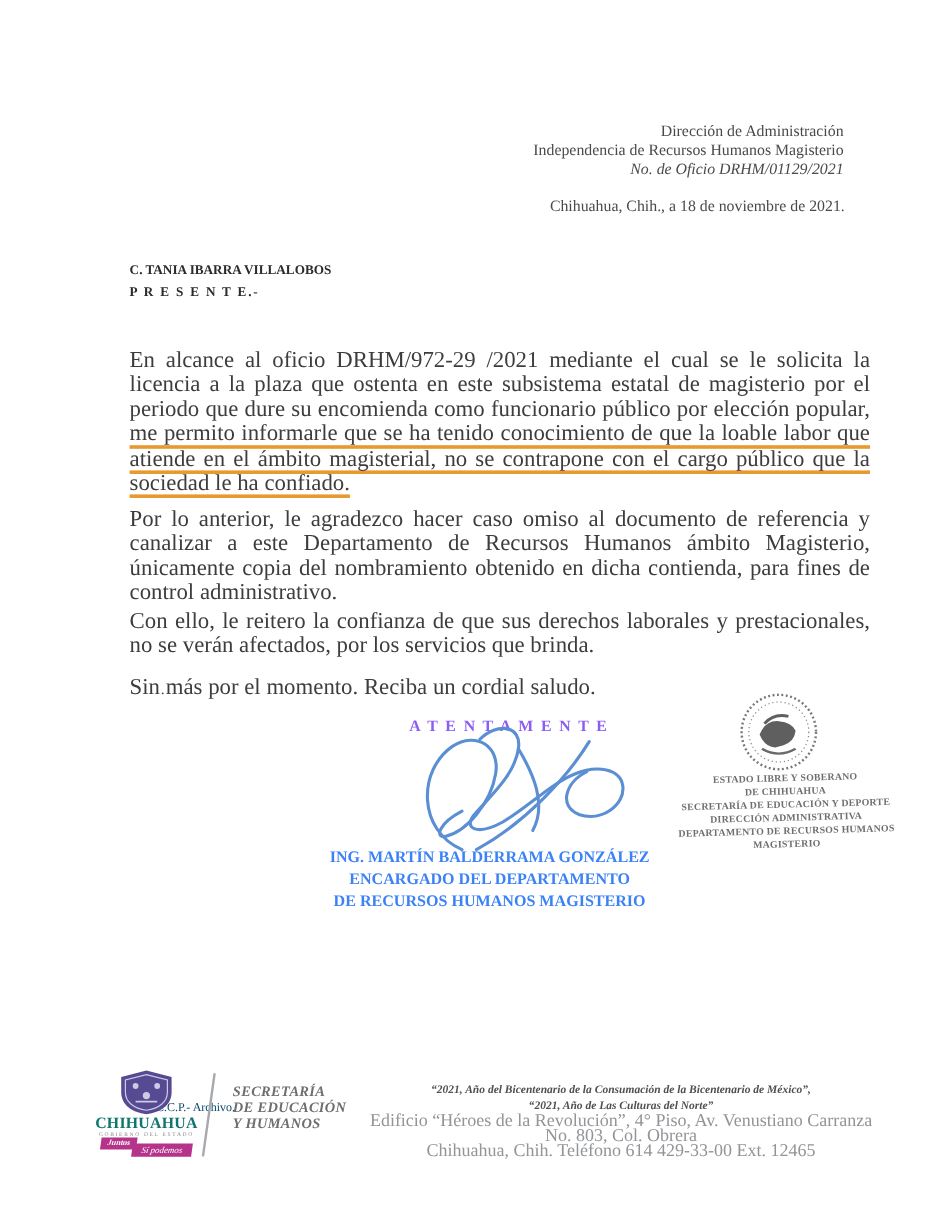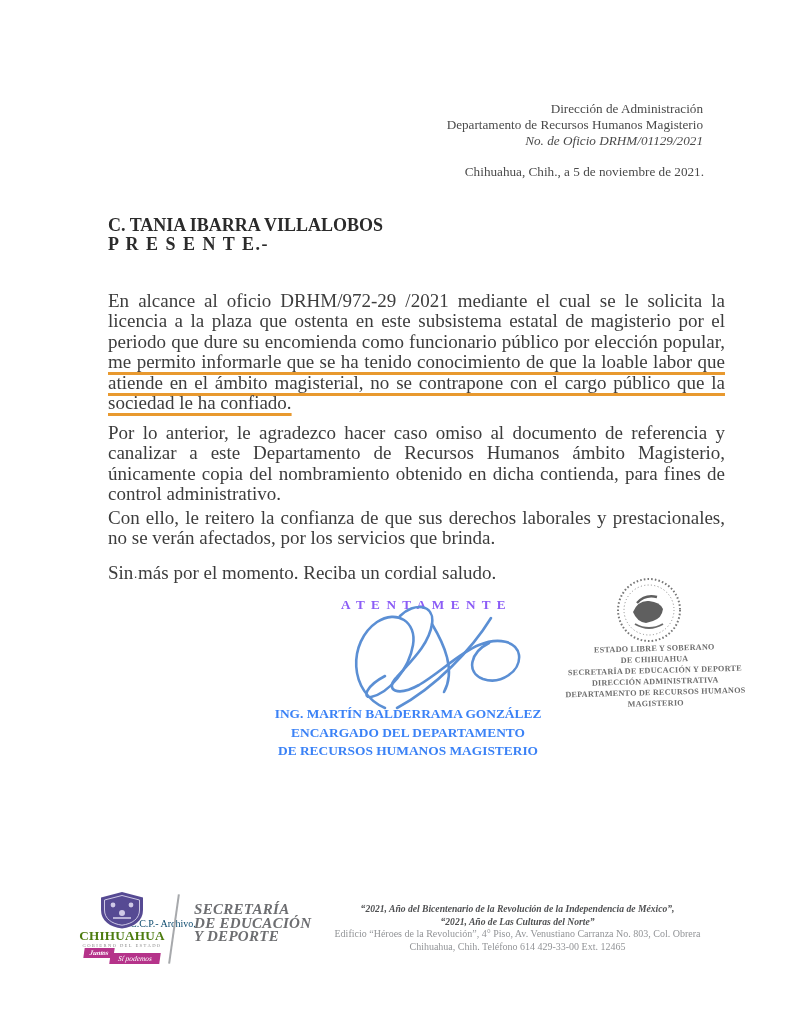--- a/index.html
+++ b/index.html
@@ -6,21 +6,21 @@
   .page{
     position:relative;width:793px;height:980px;background:#ffffff;overflow:hidden;
     font-family:Liberation Serif, serif;color:#3f3f3f;margin-left:20px;
   }
   .abs{position:absolute;}
   
   .hdr{top:101px;right:110px;text-align:right;font-size:13.2px;line-height:15.8px;color:#4a4a4a;}
   .hdr .it{font-style:italic;}
   .date{top:164px;right:109px;font-size:13.2px;color:#4a4a4a;}
   
-  .recipient{top:216px;left:88px;font-weight:bold;color:#2b2b2b;font-size:18px;line-height:19px;}
+  .recipient{top:216px;left:88px;font-weight:bold;color:#2b2b2b;font-size:11px;line-height:19px;}
   .recipient .sp{letter-spacing:1.5px;}
   
   .para{left:88px;width:617px;text-align:justify;font-size:19px;line-height:20.4px;color:#3d3d3d;}
   .p1{top:272px;}
   .p2{top:404px;}
   .p3{top:489px;}
   .p4{top:544px;text-align:left;}
   .stray{top:566px;left:114px;font-size:13px;color:#3d3d3d;}
   .u-orange{
     text-decoration-line:underline;
@@ -33,50 +33,50 @@
   .atte{top:597px;left:321px;font-weight:bold;color:#8b5cf6;font-size:13.2px;letter-spacing:1.6px;}
   .sig{top:600px;left:320px;width:215px;height:118px;}
   .sealwrap{top:576px;left:595px;width:68px;height:68px;opacity:.82;}
   .stamp-text{top:643px;left:524px;width:222px;text-align:center;font-size:8.2px;font-weight:bold;
     color:#6f6f6f;line-height:11px;letter-spacing:.2px;transform:rotate(-1.5deg);}
   .signer{top:705px;left:238px;width:300px;text-align:center;font-weight:bold;color:#3b82f6;
     font-size:13.4px;line-height:18.5px;}
   
   .ccp{top:918px;left:110px;font-size:10px;color:#0c4a6e;}
   .shield{top:891px;left:79px;width:46px;height:38px;}
-  .chih{top:928px;left:58px;width:88px;text-align:center;color:#4d7c0f;font-weight:bold;
+  .chih{top:928px;left:58px;width:88px;text-align:center;color:#0f766e;font-weight:bold;
     font-size:13.2px;letter-spacing:.2px;}
   .gob{top:943px;left:58px;width:88px;text-align:center;color:#8a8a8a;font-size:4.6px;letter-spacing:1.4px;}
   .ribbon1{top:948px;left:64px;width:30px;height:10px;background:#b5338a;color:#fff;
     font-size:6.8px;font-style:italic;font-weight:bold;text-align:center;line-height:10px;transform:skewX(-8deg);}
   .ribbon2{top:953px;left:90px;width:50px;height:11px;background:#b5338a;color:#fff;
     font-size:7.4px;font-style:italic;text-align:center;line-height:11px;transform:skewX(-8deg);}
   .slash{top:894px;left:153px;width:1.6px;height:70px;background:#a7a9ac;transform:rotate(8deg);}
   .secretariat{top:903px;left:174px;font-style:italic;font-weight:bold;color:#6d6e71;
-    font-size:15px;line-height:13.6px;letter-spacing:.3px;}
+    font-size:12px;line-height:13.6px;letter-spacing:.3px;}
   .foot-center{top:903px;left:280px;width:435px;text-align:center;}
   .motto{font-size:9.6px;font-weight:bold;font-style:italic;color:#4f5052;line-height:12.6px;}
-  .addr{font-size:10px;color:#929497;line-height:12.4px;}
+  .addr{font-size:15px;color:#929497;line-height:12.4px;}
   
   .bar-pink{top:984px;left:0;width:462px;height:13px;background:#cf2a62;
     clip-path:polygon(0 0,100% 0,calc(100% - 12px) 100%,0 100%);}
   .bar-purple{top:991px;left:450px;width:343px;height:13px;background:#672a7e;
     clip-path:polygon(12px 0,100% 0,100% 100%,0 100%);}
 </style>
 </head>
 <body>
 
 <div class="page">
 
   <div class="abs hdr">
     <div>Dirección de Administración</div>
-    <div>Departamento de Recursos Humanos Magisterio</div>
+    <div>Independencia de Recursos Humanos Magisterio</div>
     <div class="it">No. de Oficio DRHM/01129/2021</div>
   </div>
-  <div class="abs date">Chihuahua, Chih., a 5 de noviembre de 2021.</div>
+  <div class="abs date">Chihuahua, Chih., a 18 de noviembre de 2021.</div>
 
   <div class="abs recipient">
     <div>C. TANIA IBARRA VILLALOBOS</div>
     <div class="sp">P R E S E N T E.-</div>
   </div>
 
   <p class="abs para p1"><span>En alcance al oficio DRHM/972-29 /2021 mediante el cual se le solicita la licencia a la plaza que ostenta en este subsistema estatal de magisterio por el periodo que dure su encomienda como funcionario público por elección popular, </span><span class="u-orange">me permito informarle que se ha tenido conocimiento de que la loable labor que atiende en el ámbito magisterial, no se contrapone con el cargo público que la sociedad le ha confiado.</span></p>
 
   <p class="abs para p2">Por lo anterior, le agradezco hacer caso omiso al documento de referencia y canalizar a este Departamento de Recursos Humanos ámbito Magisterio, únicamente copia del nombramiento obtenido en dicha contienda, para fines de control administrativo.</p>
   <p class="abs para p4">Sin más por el momento. Reciba un cordial saludo.</p>
@@ -128,25 +128,25 @@
   <div class="abs chih">CHIHUAHUA</div>
   <div class="abs gob">GOBIERNO DEL ESTADO</div>
   <div class="abs ribbon1">Juntos</div>
   <div class="abs ribbon2">Sí podemos</div>
 
   <div class="abs slash"></div>
 
   <div class="abs secretariat">
     <div>SECRETARÍA</div>
     <div>DE EDUCACIÓN</div>
-    <div>Y DEPORTE</div>
+    <div>Y HUMANOS</div>
   </div>
 
   <div class="abs foot-center">
-    <div class="motto">“2021, Año del Bicentenario de la Revolución de la Independencia de México”,</div>
+    <div class="motto">“2021, Año del Bicentenario de la Consumación de la Bicentenario de México”,</div>
     <div class="motto">“2021, Año de Las Culturas del Norte”</div>
     <div class="addr">Edificio “Héroes de la Revolución”, 4° Piso, Av. Venustiano Carranza No. 803, Col. Obrera</div>
     <div class="addr">Chihuahua, Chih. Teléfono 614 429-33-00 Ext. 12465</div>
   </div>
 
   <div class="abs bar-pink"></div>
   <div class="abs bar-purple"></div>
 
 </div>
 

